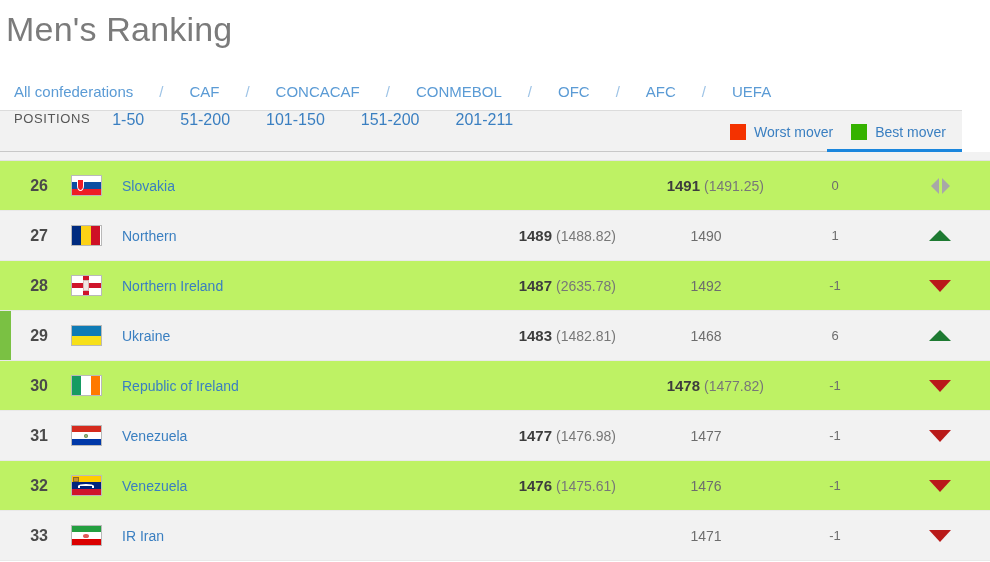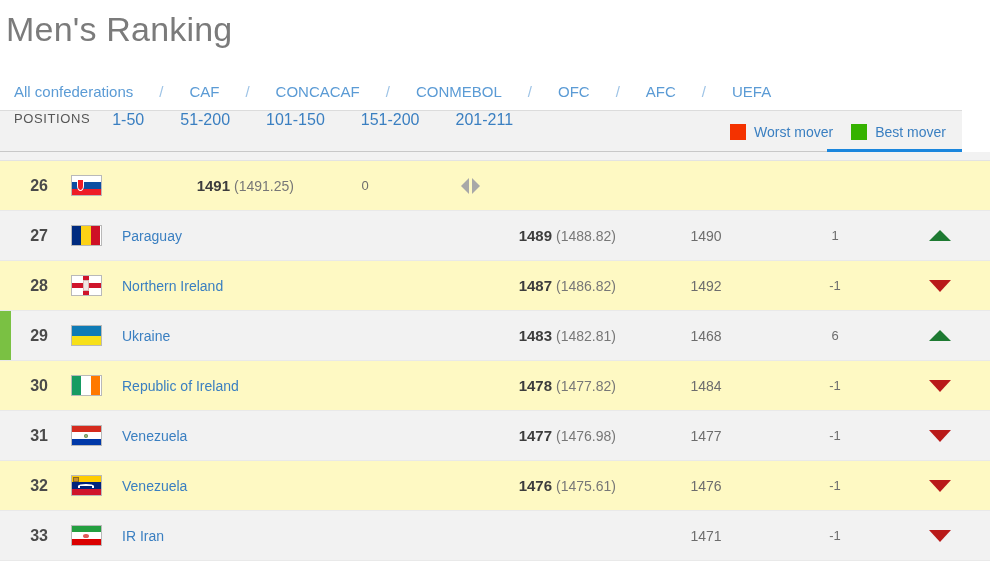--- a/index.html
+++ b/index.html
@@ -146,21 +146,21 @@
     background: #f2f2f2;
     border-bottom: 1px solid #e3e3e3;
     box-sizing: border-box;
   }
   .row {
     position: relative;
     height: 50px;
     display: flex;
     align-items: center;
     box-sizing: border-box;
-    background: #fef9c3;
+    background: #bef264;
     border-bottom: 1px solid #e9e9e9;
   }
   .row.alt { background: #f2f2f2; }
 
   .row .marker {
     position: absolute;
     left: 0;
     top: 0;
     bottom: 0;
     width: 11px;
@@ -323,58 +323,59 @@
         <div class="row">
           <div class="c-rank">26</div>
           <div class="c-flag">
             <div class="flag">
               <div class="band-h" style="top:0;height:33.3%;background:#ffffff"></div>
               <div class="band-h" style="top:33.3%;height:33.4%;background:#0b4ea2"></div>
               <div class="band-h" style="top:66.7%;height:33.3%;background:#ee1c25"></div>
               <div style="position:absolute;left:18%;top:18%;width:26%;height:60%;background:#ee1c25;border:1px solid #fff;box-sizing:border-box;border-radius:0 0 45% 45%"></div>
             </div>
           </div>
+          <div class="c-name">Slovakia</div>
           <div class="c-points"><span class="pts">1491</span><span class="exact">(1491.25)</span></div>
           <div class="c-delta">0</div>
           <div class="c-arrow">
             <div class="arrow-same">
               <span class="tl"></span>
               <span class="tr"></span>
             </div>
           </div>
         </div>
         <div class="row alt">
           <div class="c-rank">27</div>
           <div class="c-flag">
             <div class="flag">
               <div class="band-v" style="left:0;width:33.3%;background:#002b7f"></div>
               <div class="band-v" style="left:33.3%;width:33.4%;background:#fcd116"></div>
               <div class="band-v" style="left:66.7%;width:33.3%;background:#ce1126"></div>
             </div>
           </div>
-          <div class="c-name">Paraguay</div>
+          <div class="c-name">Northern</div>
           <div class="c-points"><span class="pts">1489</span><span class="exact">(1488.82)</span></div>
           <div class="c-prev">1490</div>
           <div class="c-delta">1</div>
           <div class="c-arrow">
             <div class="arrow-up"></div>
           </div>
         </div>
         <div class="row">
           <div class="c-rank">28</div>
           <div class="c-flag">
             <div class="flag">
               <div style="position:absolute;inset:0;background:#ffffff"></div>
               <div class="band-h" style="top:38%;height:24%;background:#cf142b"></div>
               <div class="band-v" style="left:38%;width:24%;background:#cf142b"></div>
               <div style="position:absolute;left:40%;top:22%;width:20%;height:56%;background:#f0e6e6;border:1px solid #d7b7b7;box-sizing:border-box"></div>
             </div>
           </div>
           <div class="c-name">Northern Ireland</div>
-          <div class="c-points"><span class="pts">1487</span><span class="exact">(1486.82)</span></div>
+          <div class="c-points"><span class="pts">1487</span><span class="exact">(2635.78)</span></div>
           <div class="c-prev">1492</div>
           <div class="c-delta">-1</div>
           <div class="c-arrow">
             <div class="arrow-down"></div>
           </div>
         </div>
         <div class="row alt">
           <div class="marker" style="background: rgb(122, 193, 67);"></div>
           <div class="c-rank">29</div>
           <div class="c-flag">
@@ -395,21 +396,20 @@
           <div class="c-rank">30</div>
           <div class="c-flag">
             <div class="flag">
               <div class="band-v" style="left:0;width:33.3%;background:#169b62"></div>
               <div class="band-v" style="left:33.3%;width:33.4%;background:#ffffff"></div>
               <div class="band-v" style="left:66.7%;width:33.3%;background:#ff7900"></div>
             </div>
           </div>
           <div class="c-name">Republic of Ireland</div>
           <div class="c-points"><span class="pts">1478</span><span class="exact">(1477.82)</span></div>
-          <div class="c-prev">1484</div>
           <div class="c-delta">-1</div>
           <div class="c-arrow">
             <div class="arrow-down"></div>
           </div>
         </div>
         <div class="row alt">
           <div class="c-rank">31</div>
           <div class="c-flag">
             <div class="flag">
               <div class="band-h" style="top:0;height:33.3%;background:#d52b1e"></div>

